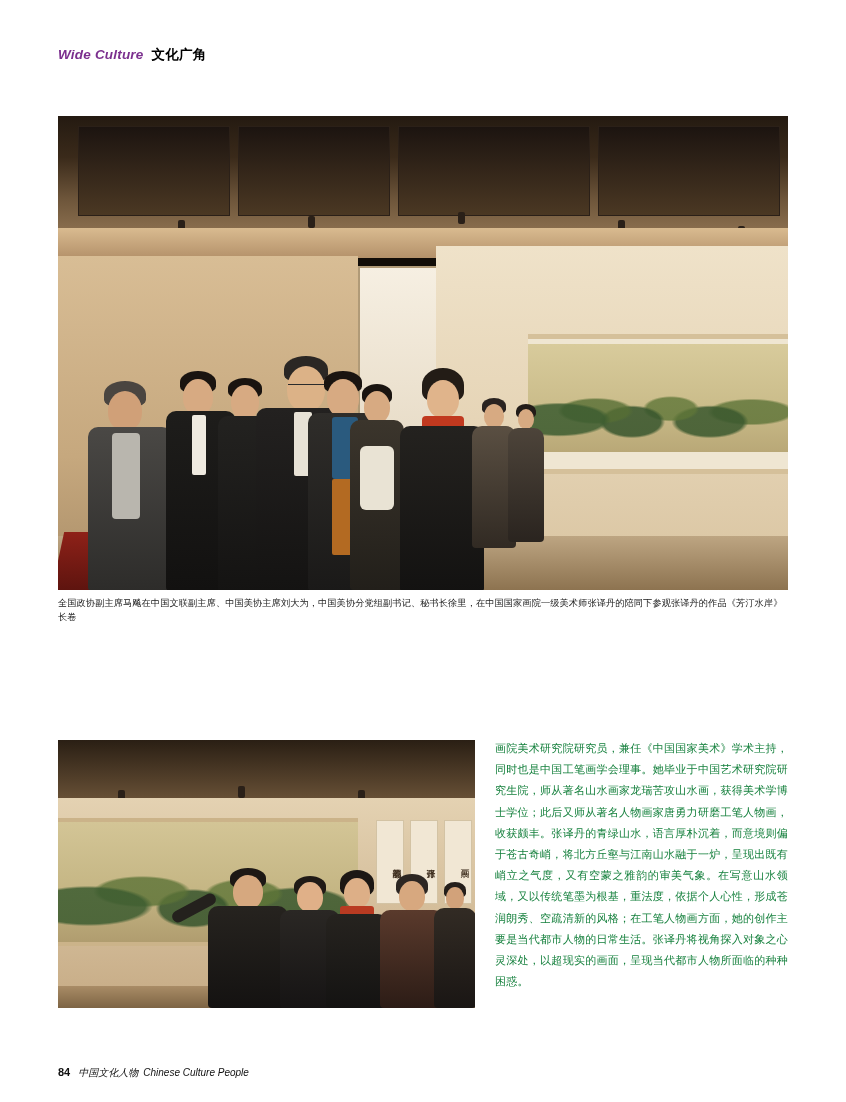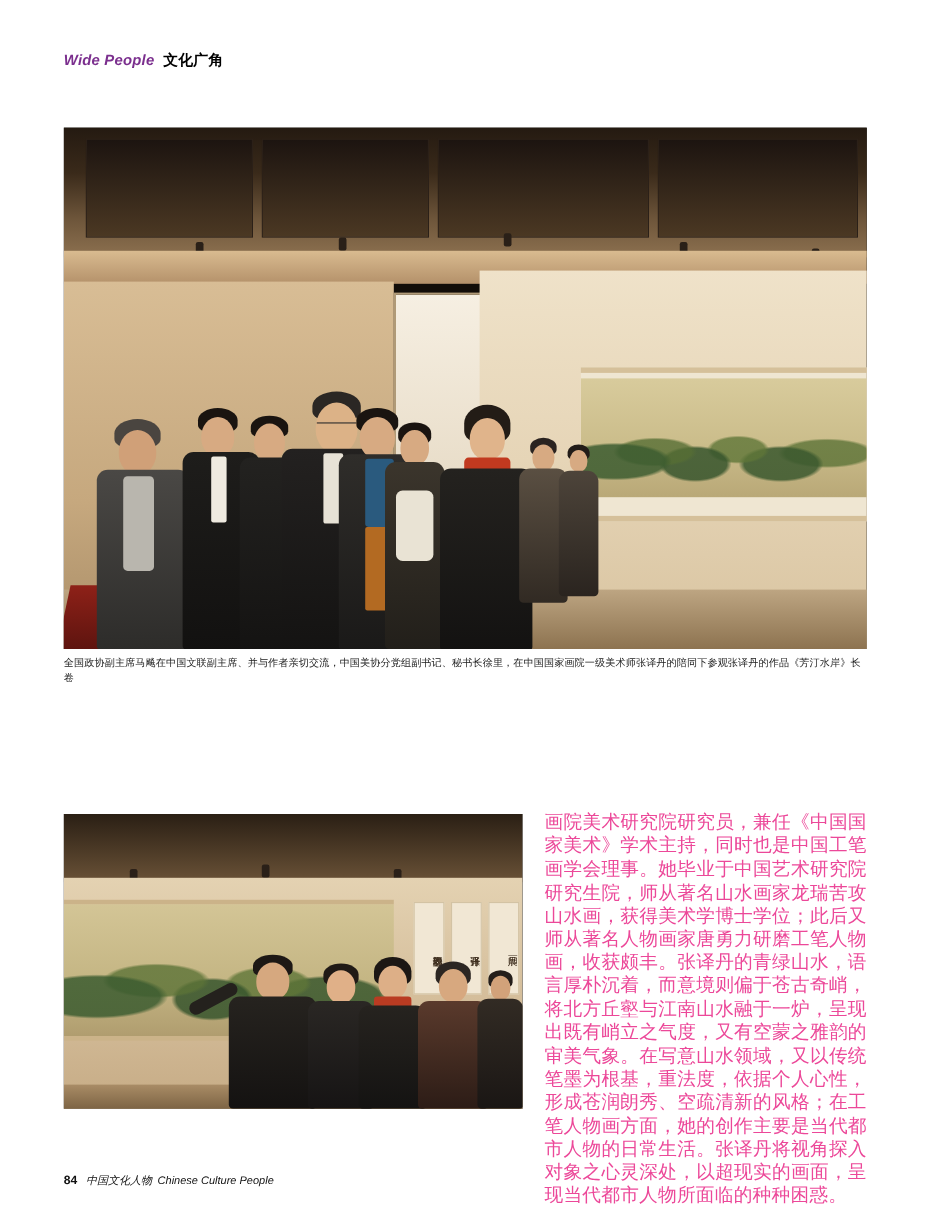--- a/index.html
+++ b/index.html
@@ -188,23 +188,23 @@
     width: 420px;
   }
 
   
   .body-col {
     position: absolute;
     left: 495px;
     top: 738px;
     width: 293px;
     font-family: "DejaVu Sans", sans-serif;
-    font-size: 17px;
+    font-size: 11px;
     line-height: 21.2px;
-    color: #ec4899;
+    color: #15803d;
     text-align: justify;
     letter-spacing: .2px;
   }
   .body-col p { margin: 0; }
   .body-col p.indent { text-indent: 2em; }
 
   
   .footer {
     position: absolute;
     left: 58px;
@@ -216,21 +216,21 @@
   .footer .pg { font-weight: bold; font-size: 11px; }
   .footer .cn { margin-left: 8px; font-family: "DejaVu Sans", sans-serif; font-style: italic; }
   .footer .en { margin-left: 5px; font-style: italic; }
 </style>
 </head>
 <body>
 
 <div class="page">
 
   <div class="header">
-    <span class="en">Wide People</span><span class="cn">文化广角</span>
+    <span class="en">Wide Culture</span><span class="cn">文化广角</span>
   </div>
 
   <div class="photo-top">
     <div class="scene">
       <div class="t-ceiling"></div>
       <div class="t-ceil-panel" style="left:20px;"></div>
       <div class="t-ceil-panel" style="left:180px;"></div>
       <div class="t-ceil-panel" style="left:340px;width:190px;"></div>
       <div class="t-ceil-panel" style="left:540px;width:180px;"></div>
 
@@ -309,21 +309,21 @@
       </div>
 
       <div class="person" style="left:450px;top:288px;width:36px;height:138px;">
         <div class="hair" style="left:8px;top:0px;width:20px;height:14px;background:#221c18;"></div>
         <div class="head" style="left:10px;top:5px;width:16px;height:20px;"></div>
         <div class="body" style="left:0px;top:24px;width:36px;height:114px;background:linear-gradient(180deg,#4d443a,#2a241f);"></div>
       </div>
     </div>
   </div>
 
-  <div class="caption caption-top">全国政协副主席马飚在中国文联副主席、并与作者亲切交流，中国美协分党组副书记、秘书长徐里，在中国国家画院一级美术师张译丹的陪同下参观张译丹的作品《芳汀水岸》长卷</div>
+  <div class="caption caption-top">全国政协副主席马飚在中国文联副主席、中国美协主席刘大为，中国美协分党组副书记、秘书长徐里，在中国国家画院一级美术师张译丹的陪同下参观张译丹的作品《芳汀水岸》长卷</div>
 
   <div class="photo-bottom">
     <div class="scene">
       <div class="b-ceiling"></div>
       <div class="t-lamp" style="left:60px;top:50px;"></div>
       <div class="t-lamp" style="left:180px;top:46px;"></div>
       <div class="t-lamp" style="left:300px;top:50px;"></div>
       <div class="b-wall"></div>
       <div class="b-scroll"></div>
 

